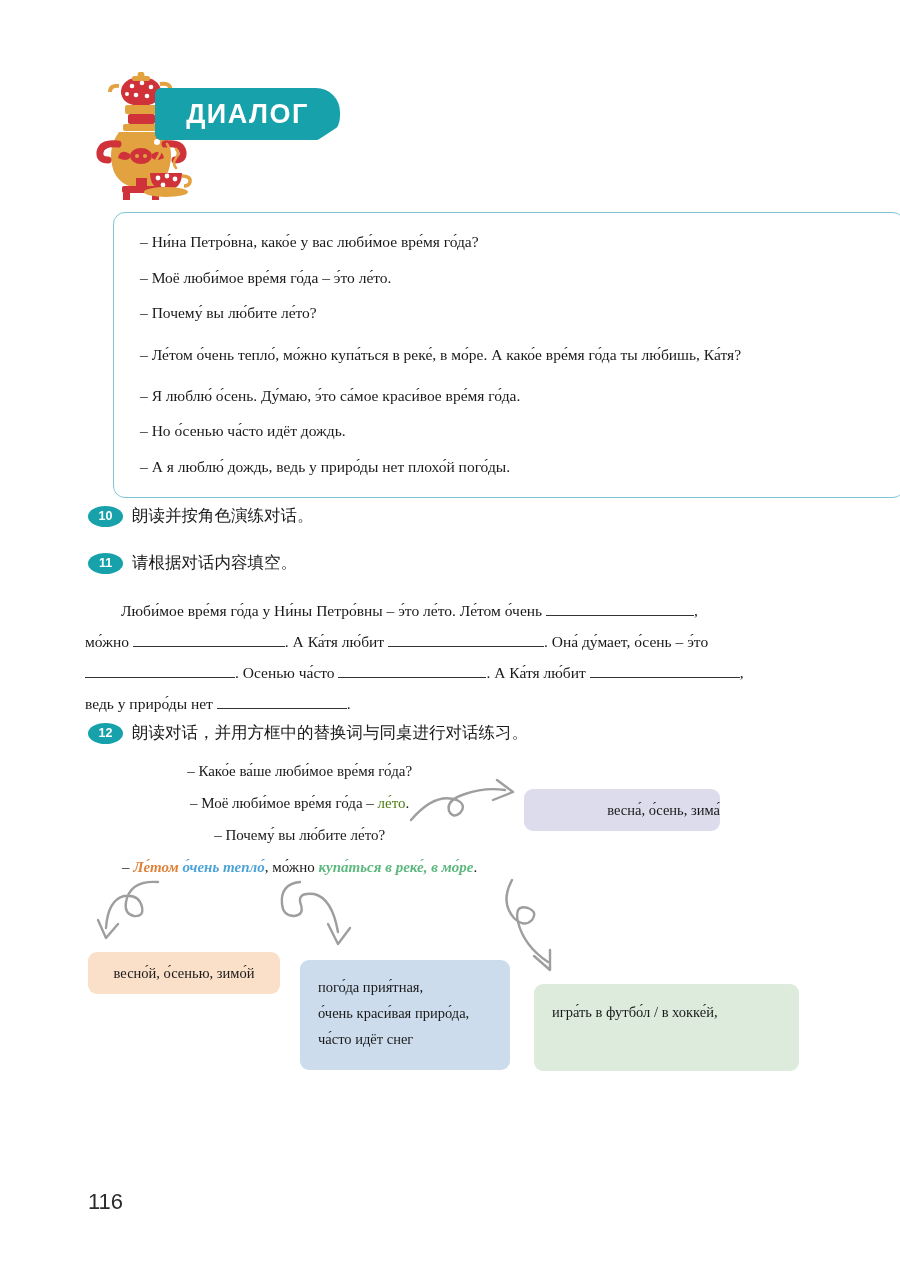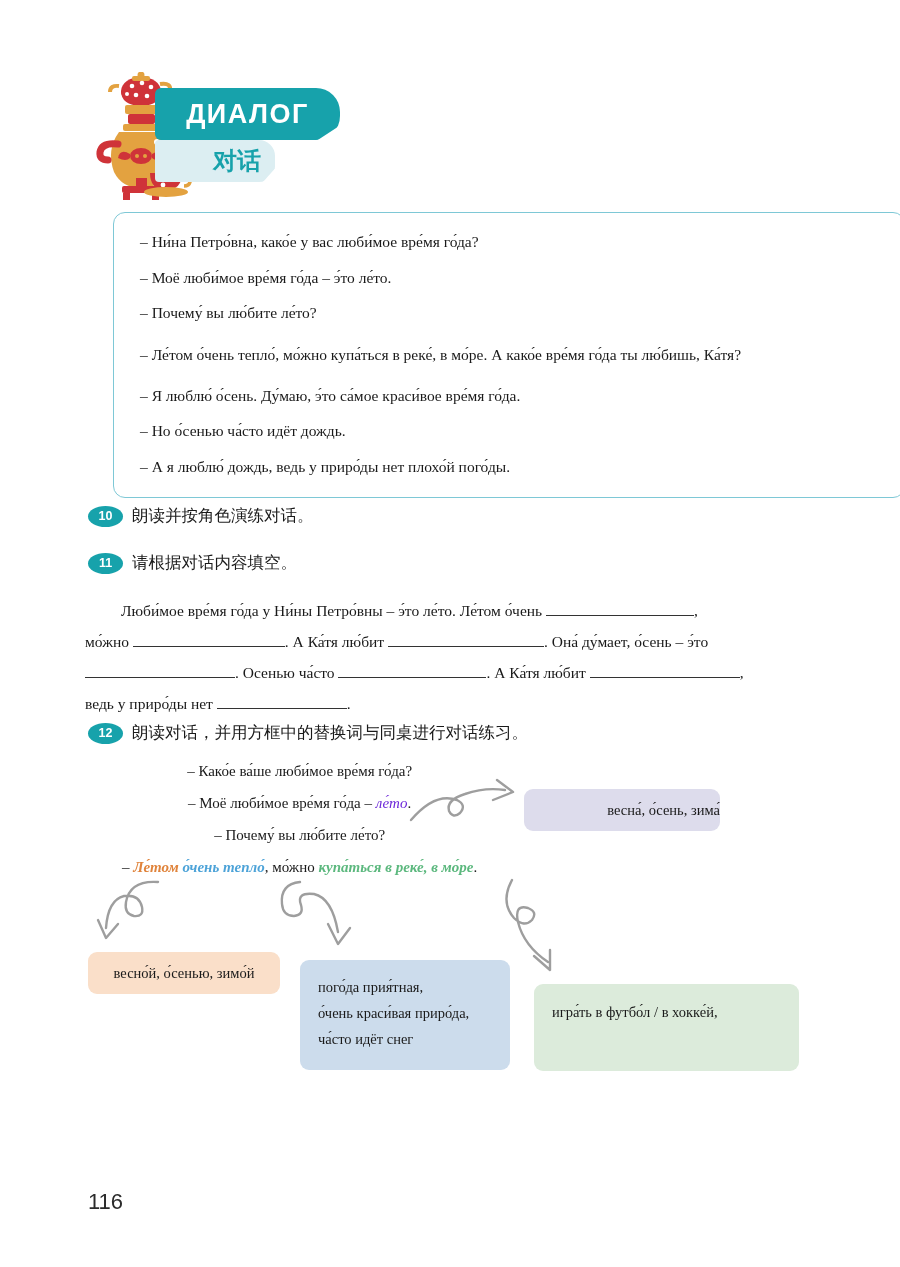--- a/index.html
+++ b/index.html
@@ -132,21 +132,21 @@
 
   
   .ex12-lines {
     position: absolute;
     left: 122px; top: 763px;
     font-size: 15px;
     color: #1a1a1a;
   }
   .ex12-lines .l { margin-bottom: 15px; white-space: nowrap; text-align: center; }
   .ex12-lines .l:last-child { margin-bottom: 0; }
-  .w-purple { color: #6d28d9; font-style: italic; }
+  .w-purple { color: #4d7c0f; }
   .w-orange { color: #e0843c; font-style: italic; font-weight: bold; }
   .w-blue   { color: #4da3d8; font-style: italic; font-weight: bold; }
   .w-green  { color: #5cb87e; font-style: italic; font-weight: bold; }
 
   
   .cbox {
     position: absolute;
     border-radius: 9px;
     font-size: 14.5px;
     color: #1a1a1a;
@@ -241,21 +241,20 @@
       <path d="M90 104 Q99 104 98 110 Q97 114 92 114" stroke="#e3a240" stroke-width="3.5" fill="none"></path>
       <ellipse cx="74" cy="120" rx="22" ry="5" fill="#e3a240"></ellipse>
 
       <path d="M66 95 Q62 90 66 85 Q70 80 66 75" stroke="#e3a240" stroke-width="2.6" fill="none" stroke-linecap="round"></path>
       <path d="M75 95 Q71 89 75 83 Q79 77 75 72" stroke="#e3a240" stroke-width="2.6" fill="none" stroke-linecap="round"></path>
       <path d="M84 96 Q80 91 84 86 Q88 81 84 77" stroke="#e3a240" stroke-width="2.6" fill="none" stroke-linecap="round"></path>
     </svg>
   </div>
 
   <div class="banner-ru">ДИАЛОГ</div>
-  <div class="banner-cn">对话</div>
 </div>
 
 <div class="dialog-box">
   <div class="dialog-line">– Ни́на Петро́вна, како́е у вас люби́мое вре́мя го́да?</div>
   <div class="dialog-line">– Моё люби́мое вре́мя го́да – э́то ле́то.</div>
   <div class="dialog-line">– Почему́ вы лю́бите ле́то?</div>
   <div class="dialog-line wrap">– Ле́том о́чень тепло́, мо́жно купа́ться в реке́, в мо́ре. А како́е вре́мя го́да ты лю́бишь, Ка́тя?</div>
   <div class="dialog-line">– Я люблю́ о́сень. Ду́маю, э́то са́мое краси́вое вре́мя го́да.</div>
   <div class="dialog-line">– Но о́сенью ча́сто идёт дождь.</div>
   <div class="dialog-line">– А я люблю́ дождь, ведь у приро́ды нет плохо́й пого́ды.</div>

